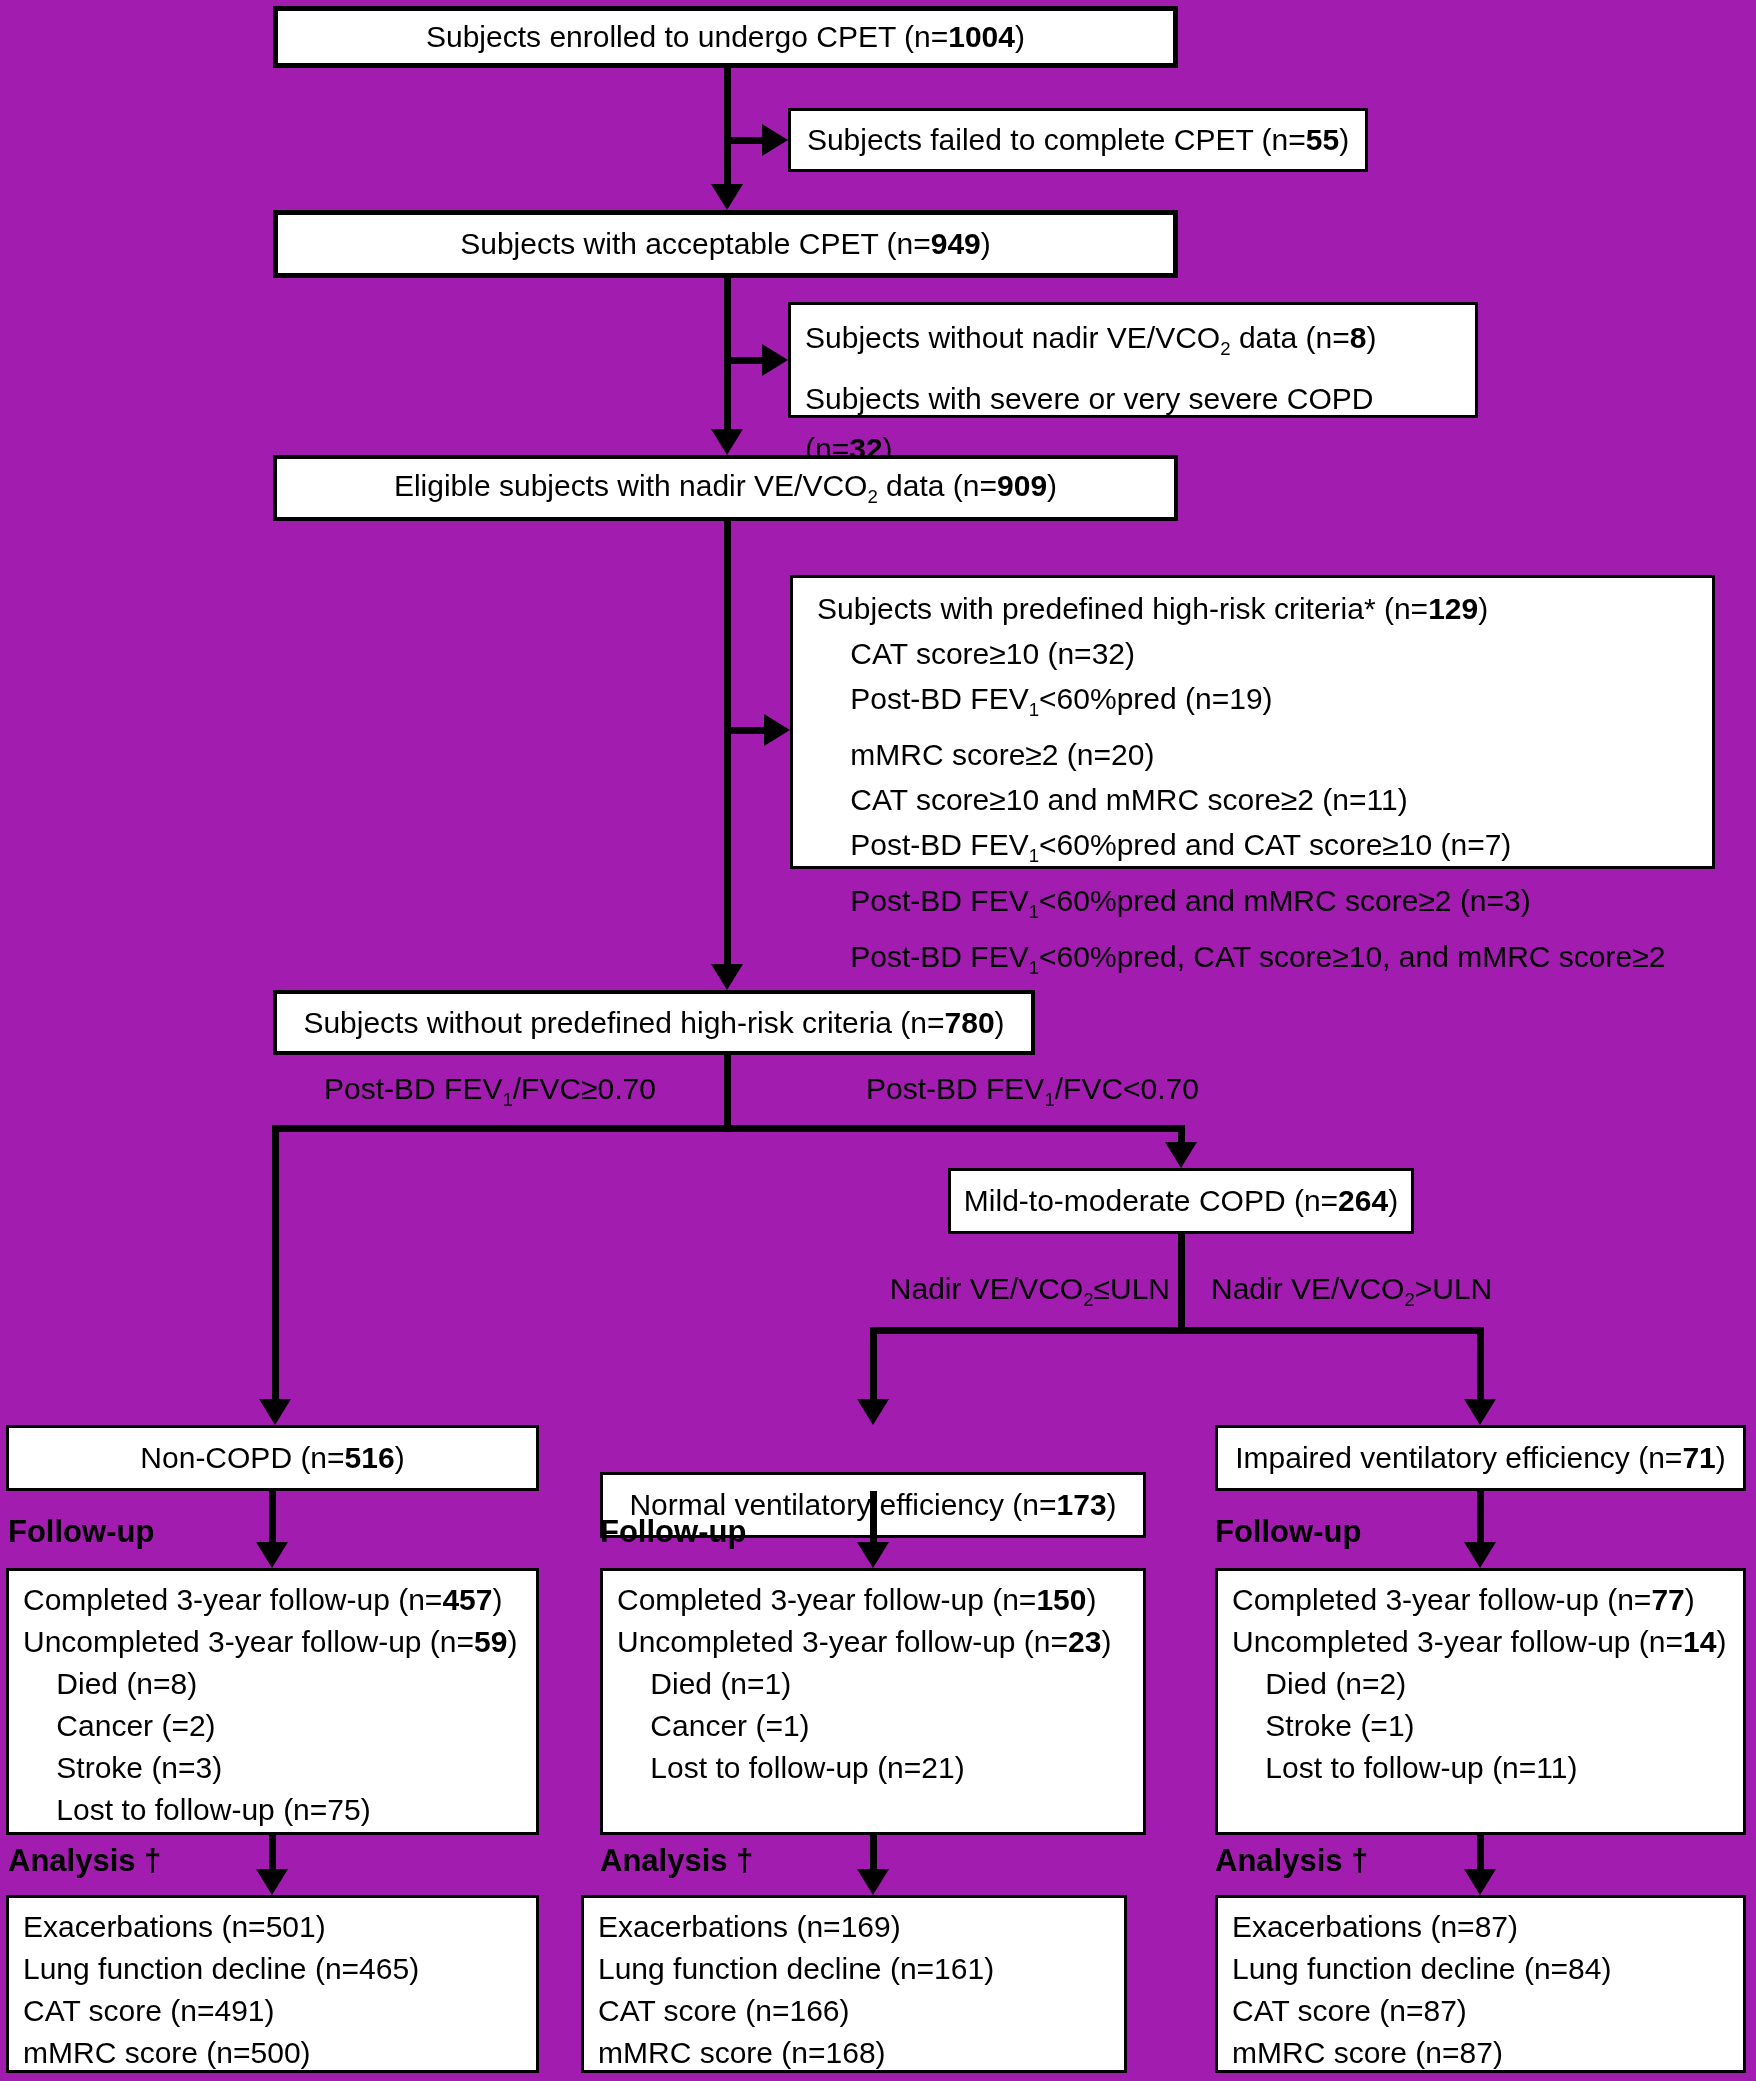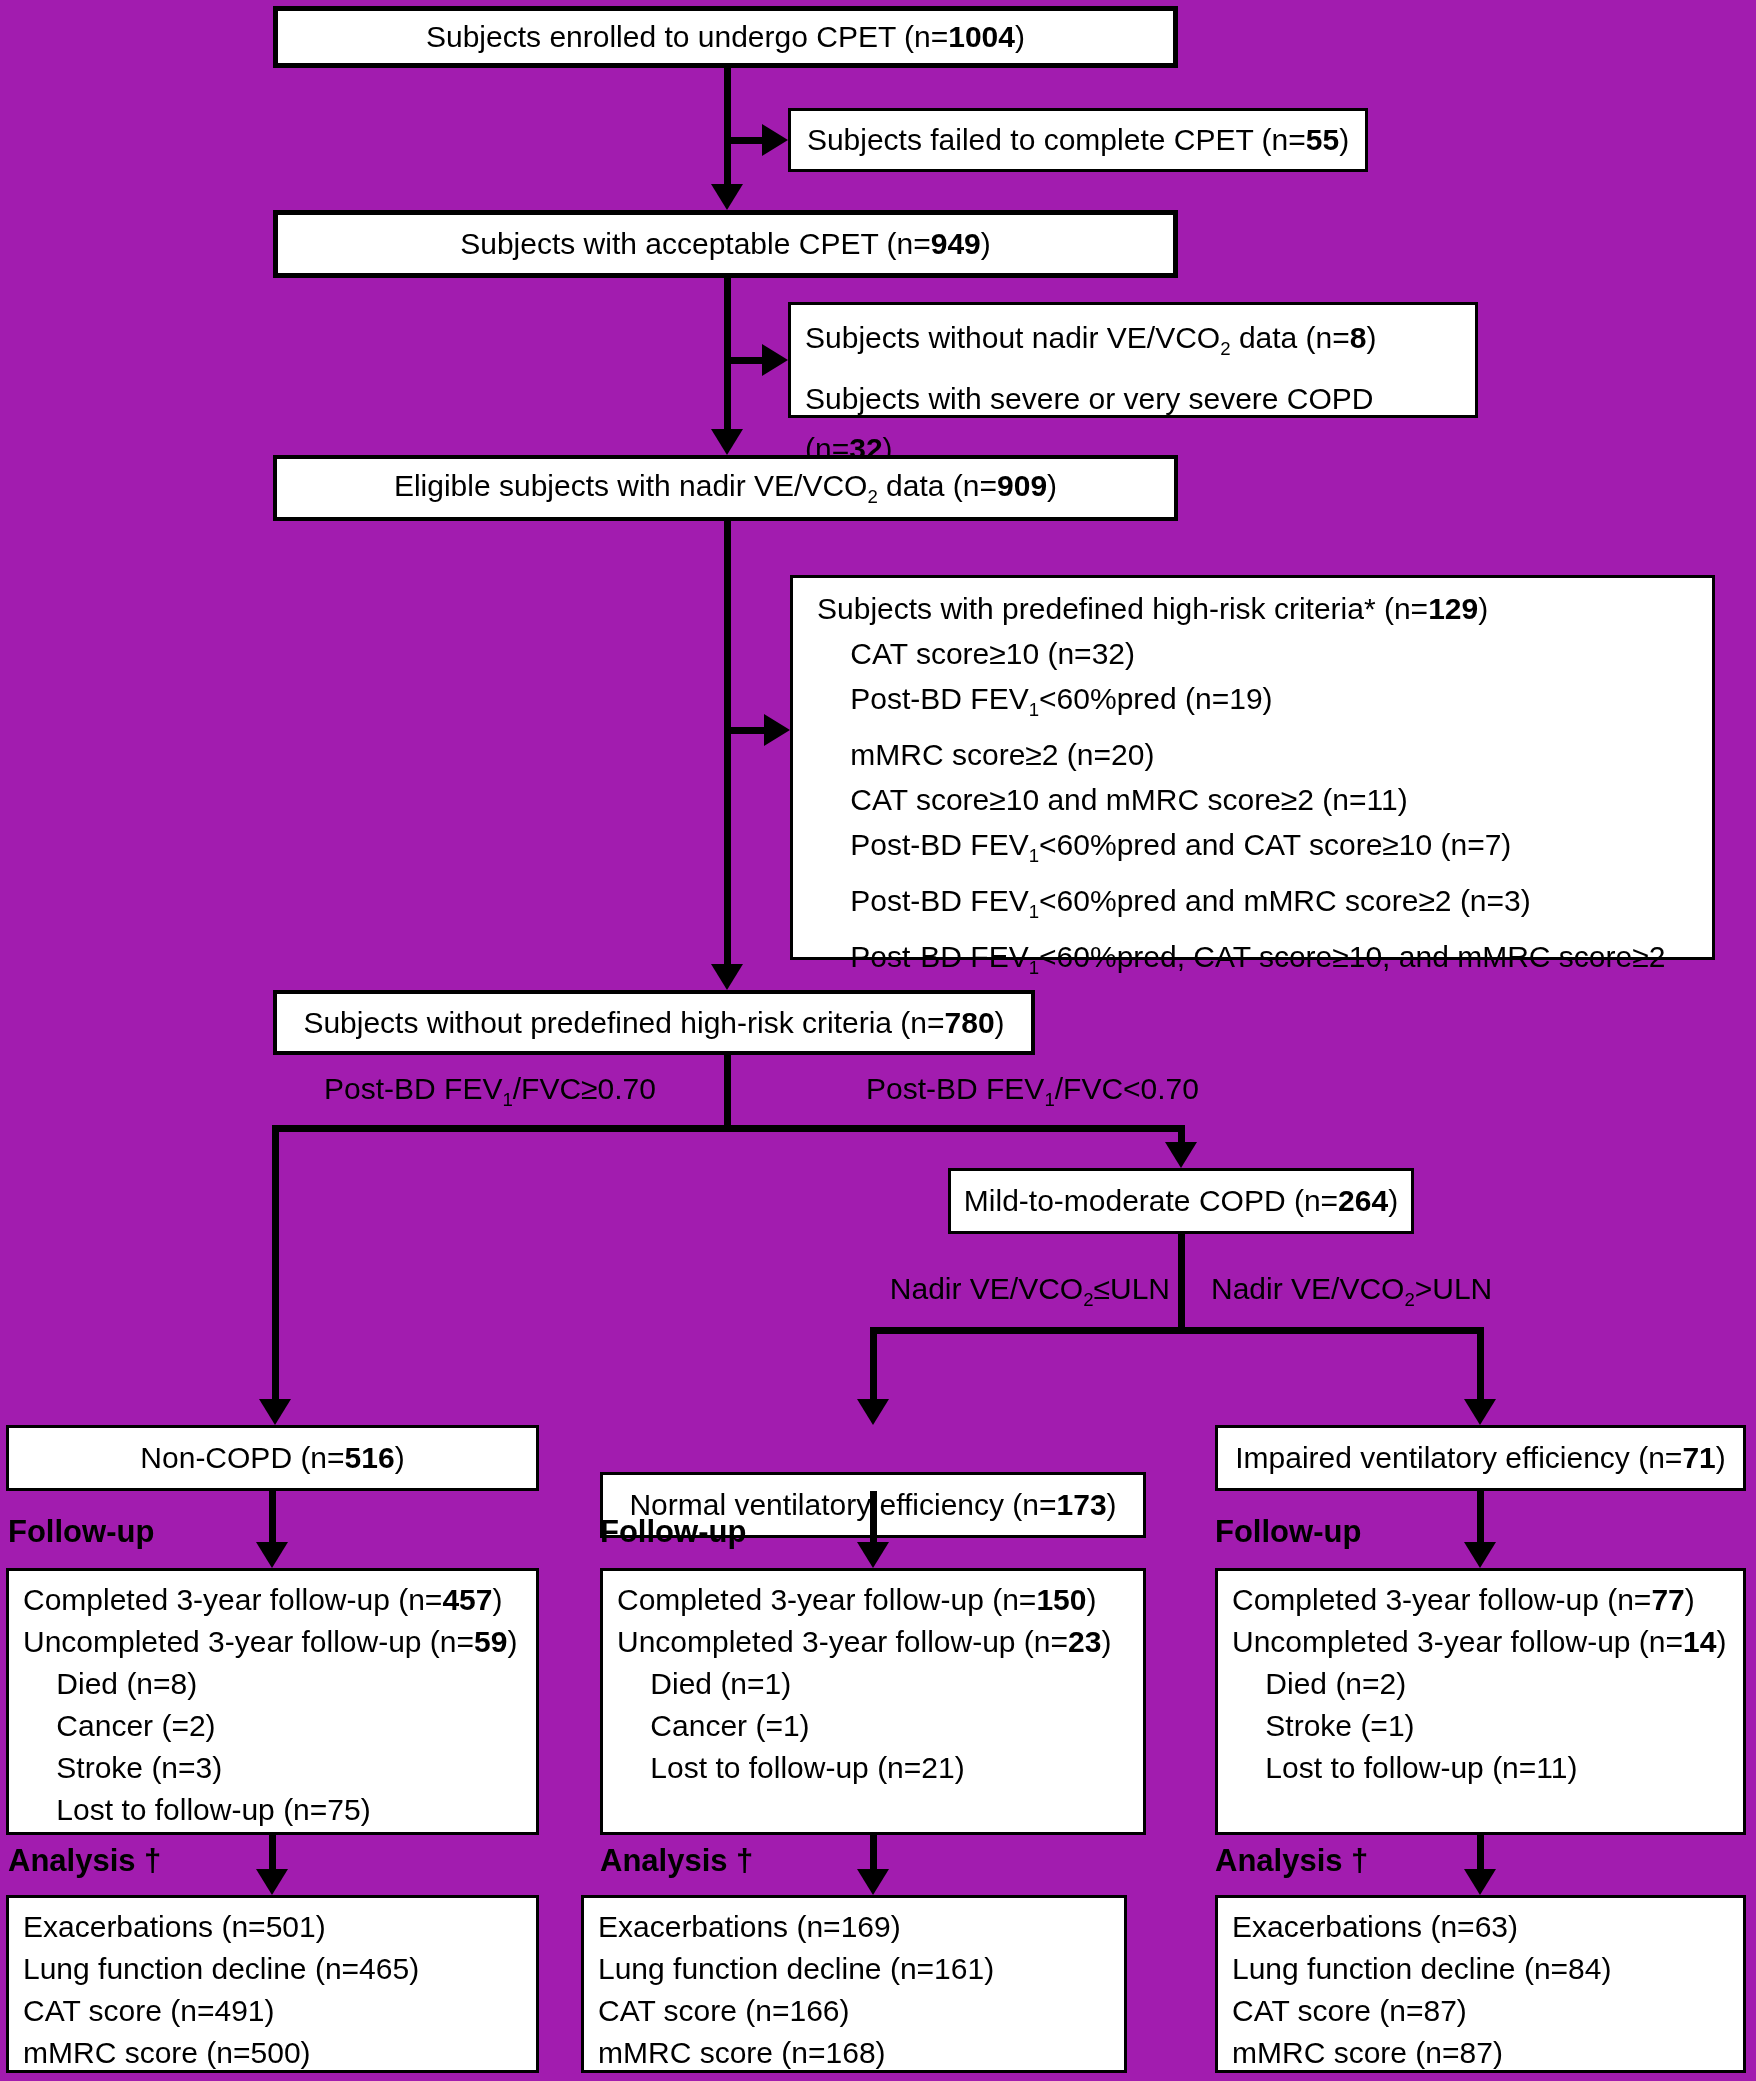--- a/index.html
+++ b/index.html
@@ -44,21 +44,21 @@
 
   <div class="box lines lh50" style="left:788px;top:302px;width:690px;height:116px;">
       <div class="line">Subjects without nadir VE/VCO<sub>2</sub> data (n=<b>8</b>)</div>
       <div class="line">Subjects with severe or very severe COPD (n=<b>32</b>)</div>
     </div>
 
   <div class="box b4 center" style="left:273px;top:455px;width:905px;height:66px;text-align:center;">
     <span>Eligible subjects with nadir VE/VCO<sub>2</sub> data (n=<b>909</b>)</span>
   </div>
 
-  <div class="box lines lh45" style="left:790px;top:575px;width:925px;height:385px;padding-left:24px;">
+  <div class="box lines lh45" style="left:790px;top:575px;width:925px;height:294px;padding-left:24px;">
       <div class="line">Subjects with predefined high-risk criteria* (n=<b>129</b>)</div>
       <div class="line">    CAT score≥10 (n=32)</div>
       <div class="line">    Post-BD FEV<sub>1</sub>&lt;60%pred (n=19)</div>
       <div class="line">    mMRC score≥2 (n=20)</div>
       <div class="line">    CAT score≥10 and mMRC score≥2 (n=11)</div>
       <div class="line">    Post-BD FEV<sub>1</sub>&lt;60%pred and CAT score≥10 (n=7)</div>
       <div class="line">    Post-BD FEV<sub>1</sub>&lt;60%pred and mMRC score≥2 (n=3)</div>
       <div class="line">    Post-BD FEV<sub>1</sub>&lt;60%pred, CAT score≥10, and mMRC score≥2 (n=1)</div>
     </div>
 
@@ -121,21 +121,21 @@
   <div class="seclabel" style="left:1215px;top:1514px;">Follow-up</div>
   <div class="box lines lh42" style="left:1215px;top:1568px;width:531px;height:267px;">
       <div class="line">Completed 3-year follow-up (n=<b>77</b>)</div>
       <div class="line">Uncompleted 3-year follow-up (n=<b>14</b>)</div>
       <div class="line">    Died (n=2)</div>
       <div class="line">    Stroke (=1)</div>
       <div class="line">    Lost to follow-up (n=11)</div>
     </div>
   <div class="seclabel" style="left:1215px;top:1843px;">Analysis †</div>
   <div class="box lines lh42" style="left:1215px;top:1895px;width:531px;height:178px;">
-      <div class="line">Exacerbations (n=63)</div>
+      <div class="line">Exacerbations (n=87)</div>
       <div class="line">Lung function decline (n=84)</div>
       <div class="line">CAT score (n=87)</div>
       <div class="line">mMRC score (n=87)</div>
     </div>
 
   <div class="vline" style="left:724px;top:68px;height:118px;"></div>
   <div class="ahead-down" style="left:711px;top:184px;"></div>
   <div class="hline" style="left:724px;top:137px;width:40px;"></div>
   <div class="ahead-right" style="left:762px;top:124px;"></div>
 

